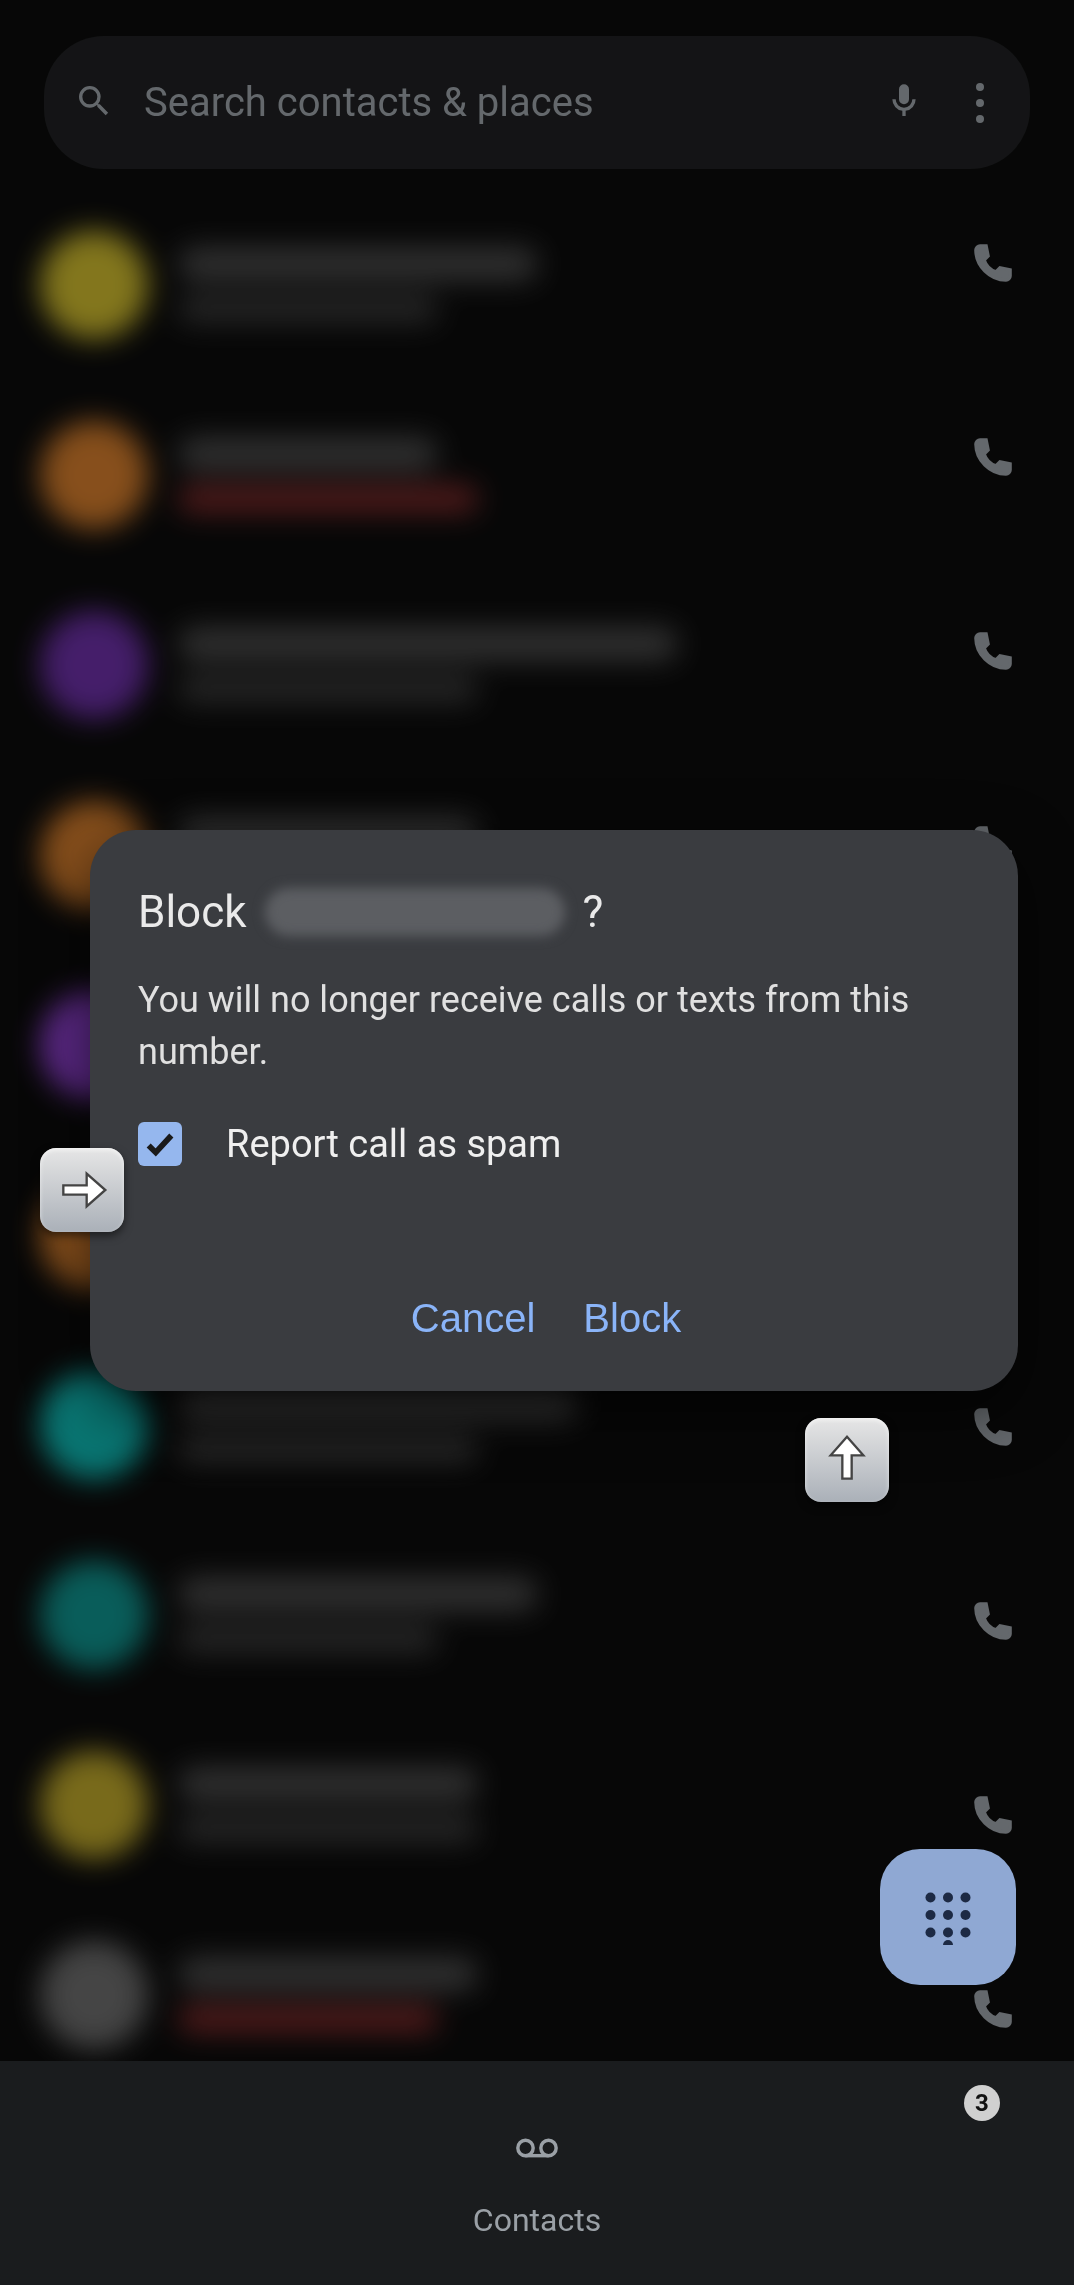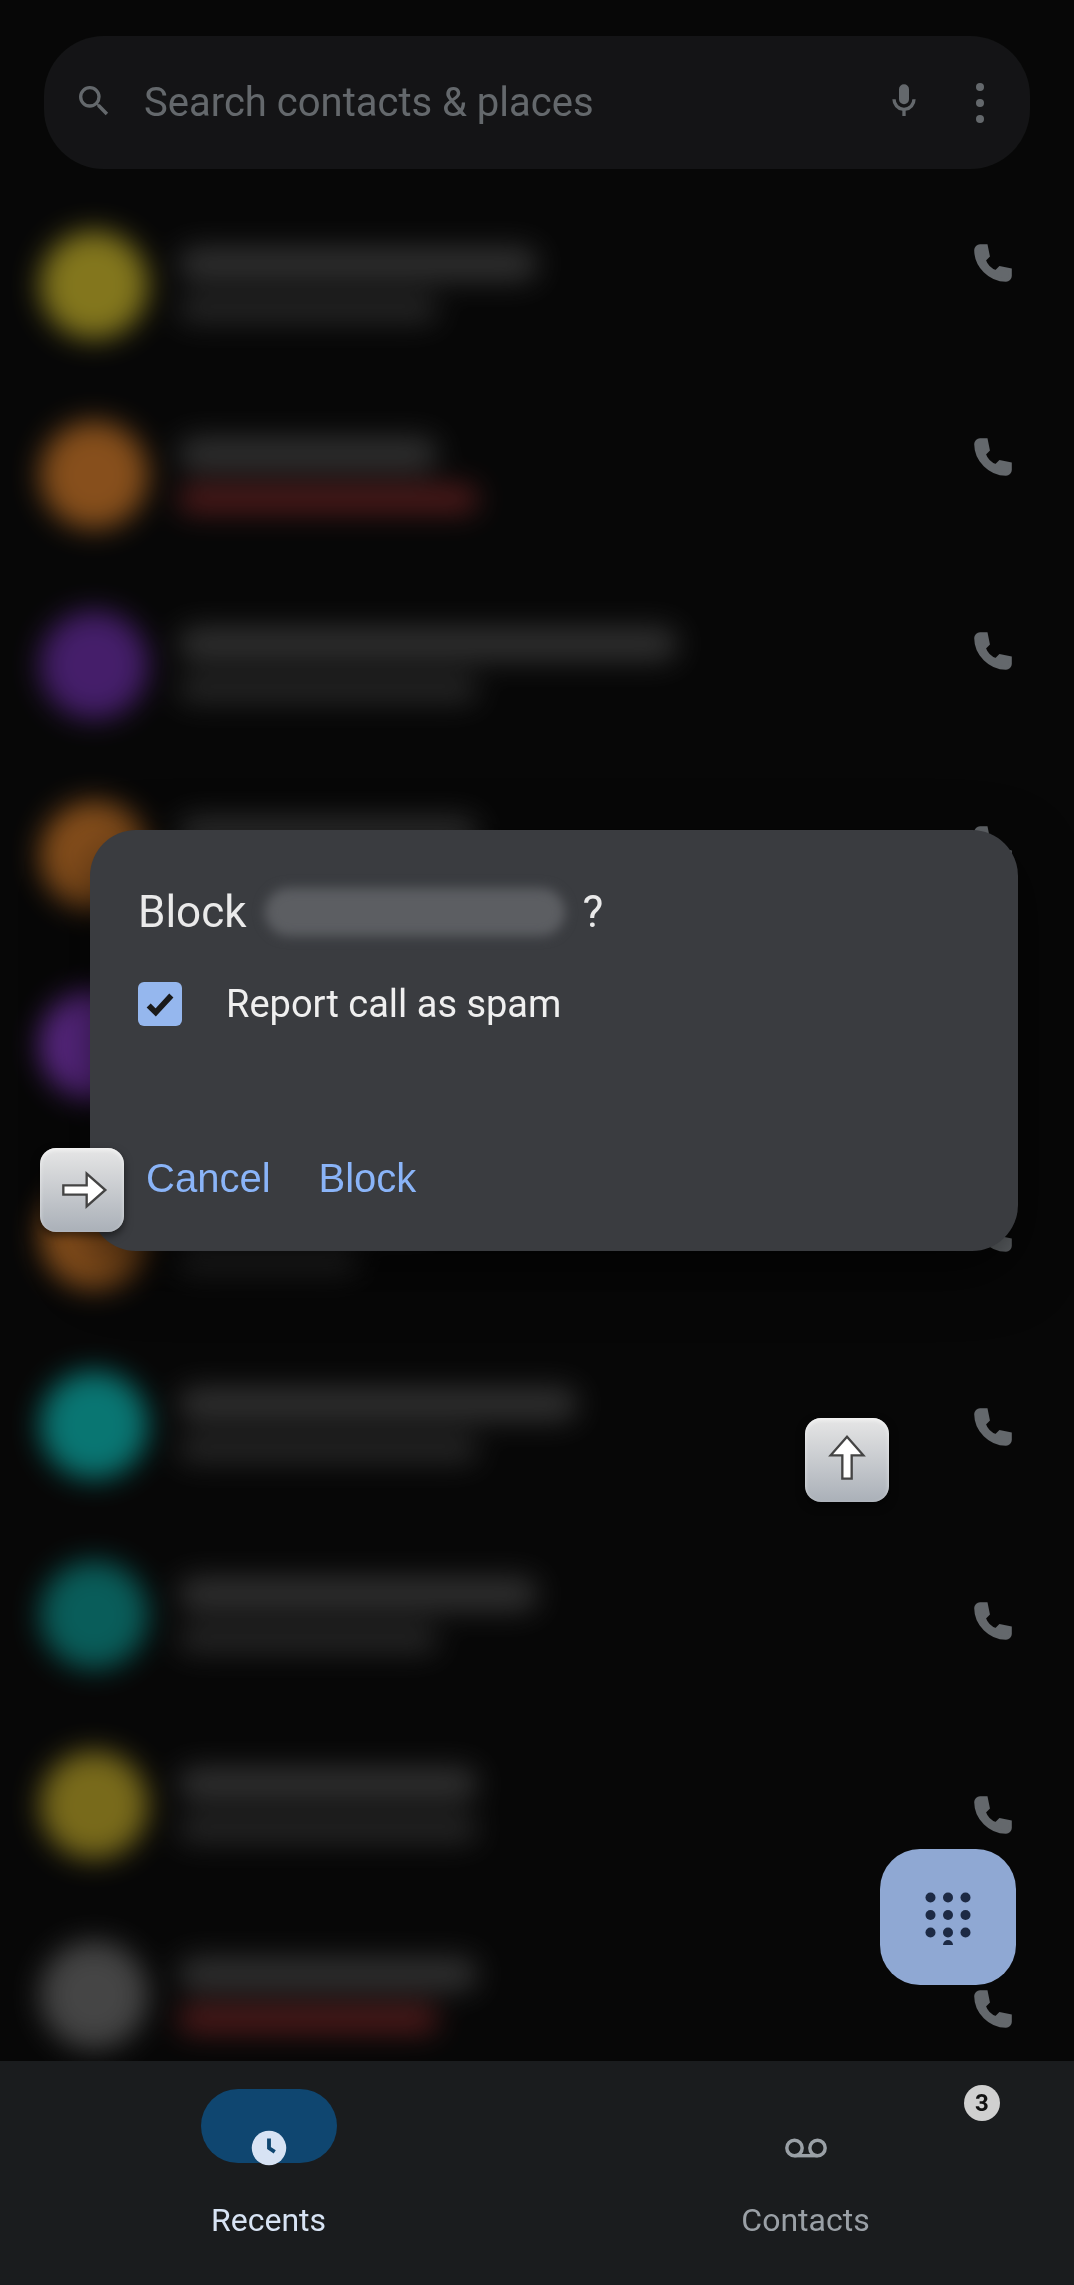--- a/index.html
+++ b/index.html
@@ -60,21 +60,21 @@
     padding:56px 48px 40px 48px;
     box-shadow:0 20px 60px var(--shadow);
   }
   .modal-title{font-size:44px;color:#eaeaea;margin-bottom:36px;display:flex;align-items:center;gap:18px;}
   .modal-title .redacted{display:inline-block;width:300px;height:48px;background:#5c5e62;border-radius:26px;filter:blur(6px);}
   .modal-body{font-size:36px;line-height:1.45;color:#e0e0e0;margin-bottom:40px;}
   .checkrow{display:flex;align-items:center;gap:44px;margin-bottom:120px;margin-top:44px;}
   .checkbox{width:44px;height:44px;border-radius:6px;background:var(--accent2);display:flex;align-items:center;justify-content:center;}
   .checkbox svg{width:34px;height:34px;stroke:#1a1a1a;stroke-width:4;fill:none;}
   .checklabel{font-size:38px;color:#efefef;}
-  .actions{display:flex;justify-content:flex-start;gap:32px;padding-right:16px;}
+  .actions{display:flex;justify-content:center;gap:32px;padding-right:16px;}
   .actions button{background:none;border:none;color:var(--accent);font-size:40px;font-weight:500;cursor:pointer;padding:10px 8px;}
 
   
   .arrow-emoji{
     position:absolute;width:84px;height:84px;border-radius:16px;
     background:linear-gradient(#e6e6e6,#aab0b8);
     box-shadow:inset 0 2px 4px rgba(255,255,255,.6),0 4px 8px rgba(0,0,0,.5);
     display:flex;align-items:center;justify-content:center;
   }
   .arrow-emoji svg{width:56px;height:56px;fill:#fff;stroke:#444;stroke-width:1;}
@@ -234,20 +234,21 @@
   </div>
 
 <div class="scrim"></div>
 
 <div class="modal">
   <div class="modal-title">
     <span>Block</span>
     <span class="redacted"></span>
     <span>?</span>
   </div>
+  <div class="modal-body">You will no longer receive calls or texts from this number.</div>
   <div class="checkrow">
     <span class="checkbox">
       <svg viewBox="0 0 24 24">
           <polyline points="4,13 9,18 20,6"></polyline>
         </svg>
     </span>
     <span class="checklabel">Report call as spam</span>
   </div>
   <div class="actions">
     <button>Cancel</button>
@@ -277,30 +278,20 @@
         <circle cx="19" cy="12" r="2"></circle>
         <circle cx="5" cy="19" r="2"></circle>
         <circle cx="12" cy="19" r="2"></circle>
         <circle cx="19" cy="19" r="2"></circle>
         <circle cx="12" cy="24" r="2"></circle>
       </svg>
   </span>
 </div>
 
 <div class="nav">
-  <div class="navitem active">
-    <div class="pill"></div>
-    <div class="iconwrap">
-        <span><svg viewBox="0 0 24 24">
-            <circle cx="12" cy="12" r="9"></circle>
-            <path d="M12 7v5l3 2" stroke="#0f4670" stroke-width="2" fill="none"></path>
-          </svg></span>
-      </div>
-    <span class="navlabel">Recents</span>
-  </div>
   <div class="navitem">
     <div class="badge">3</div>
     <div class="iconwrap">
         <span><svg viewBox="0 0 24 24">
             <circle cx="6" cy="12" r="4" fill="none" stroke="currentColor" stroke-width="1.8"></circle>
             <circle cx="18" cy="12" r="4" fill="none" stroke="currentColor" stroke-width="1.8"></circle>
             <line x1="6" y1="16" x2="18" y2="16" stroke="currentColor" stroke-width="1.8"></line>
           </svg></span>
       </div>
     <span class="navlabel">Contacts</span>

